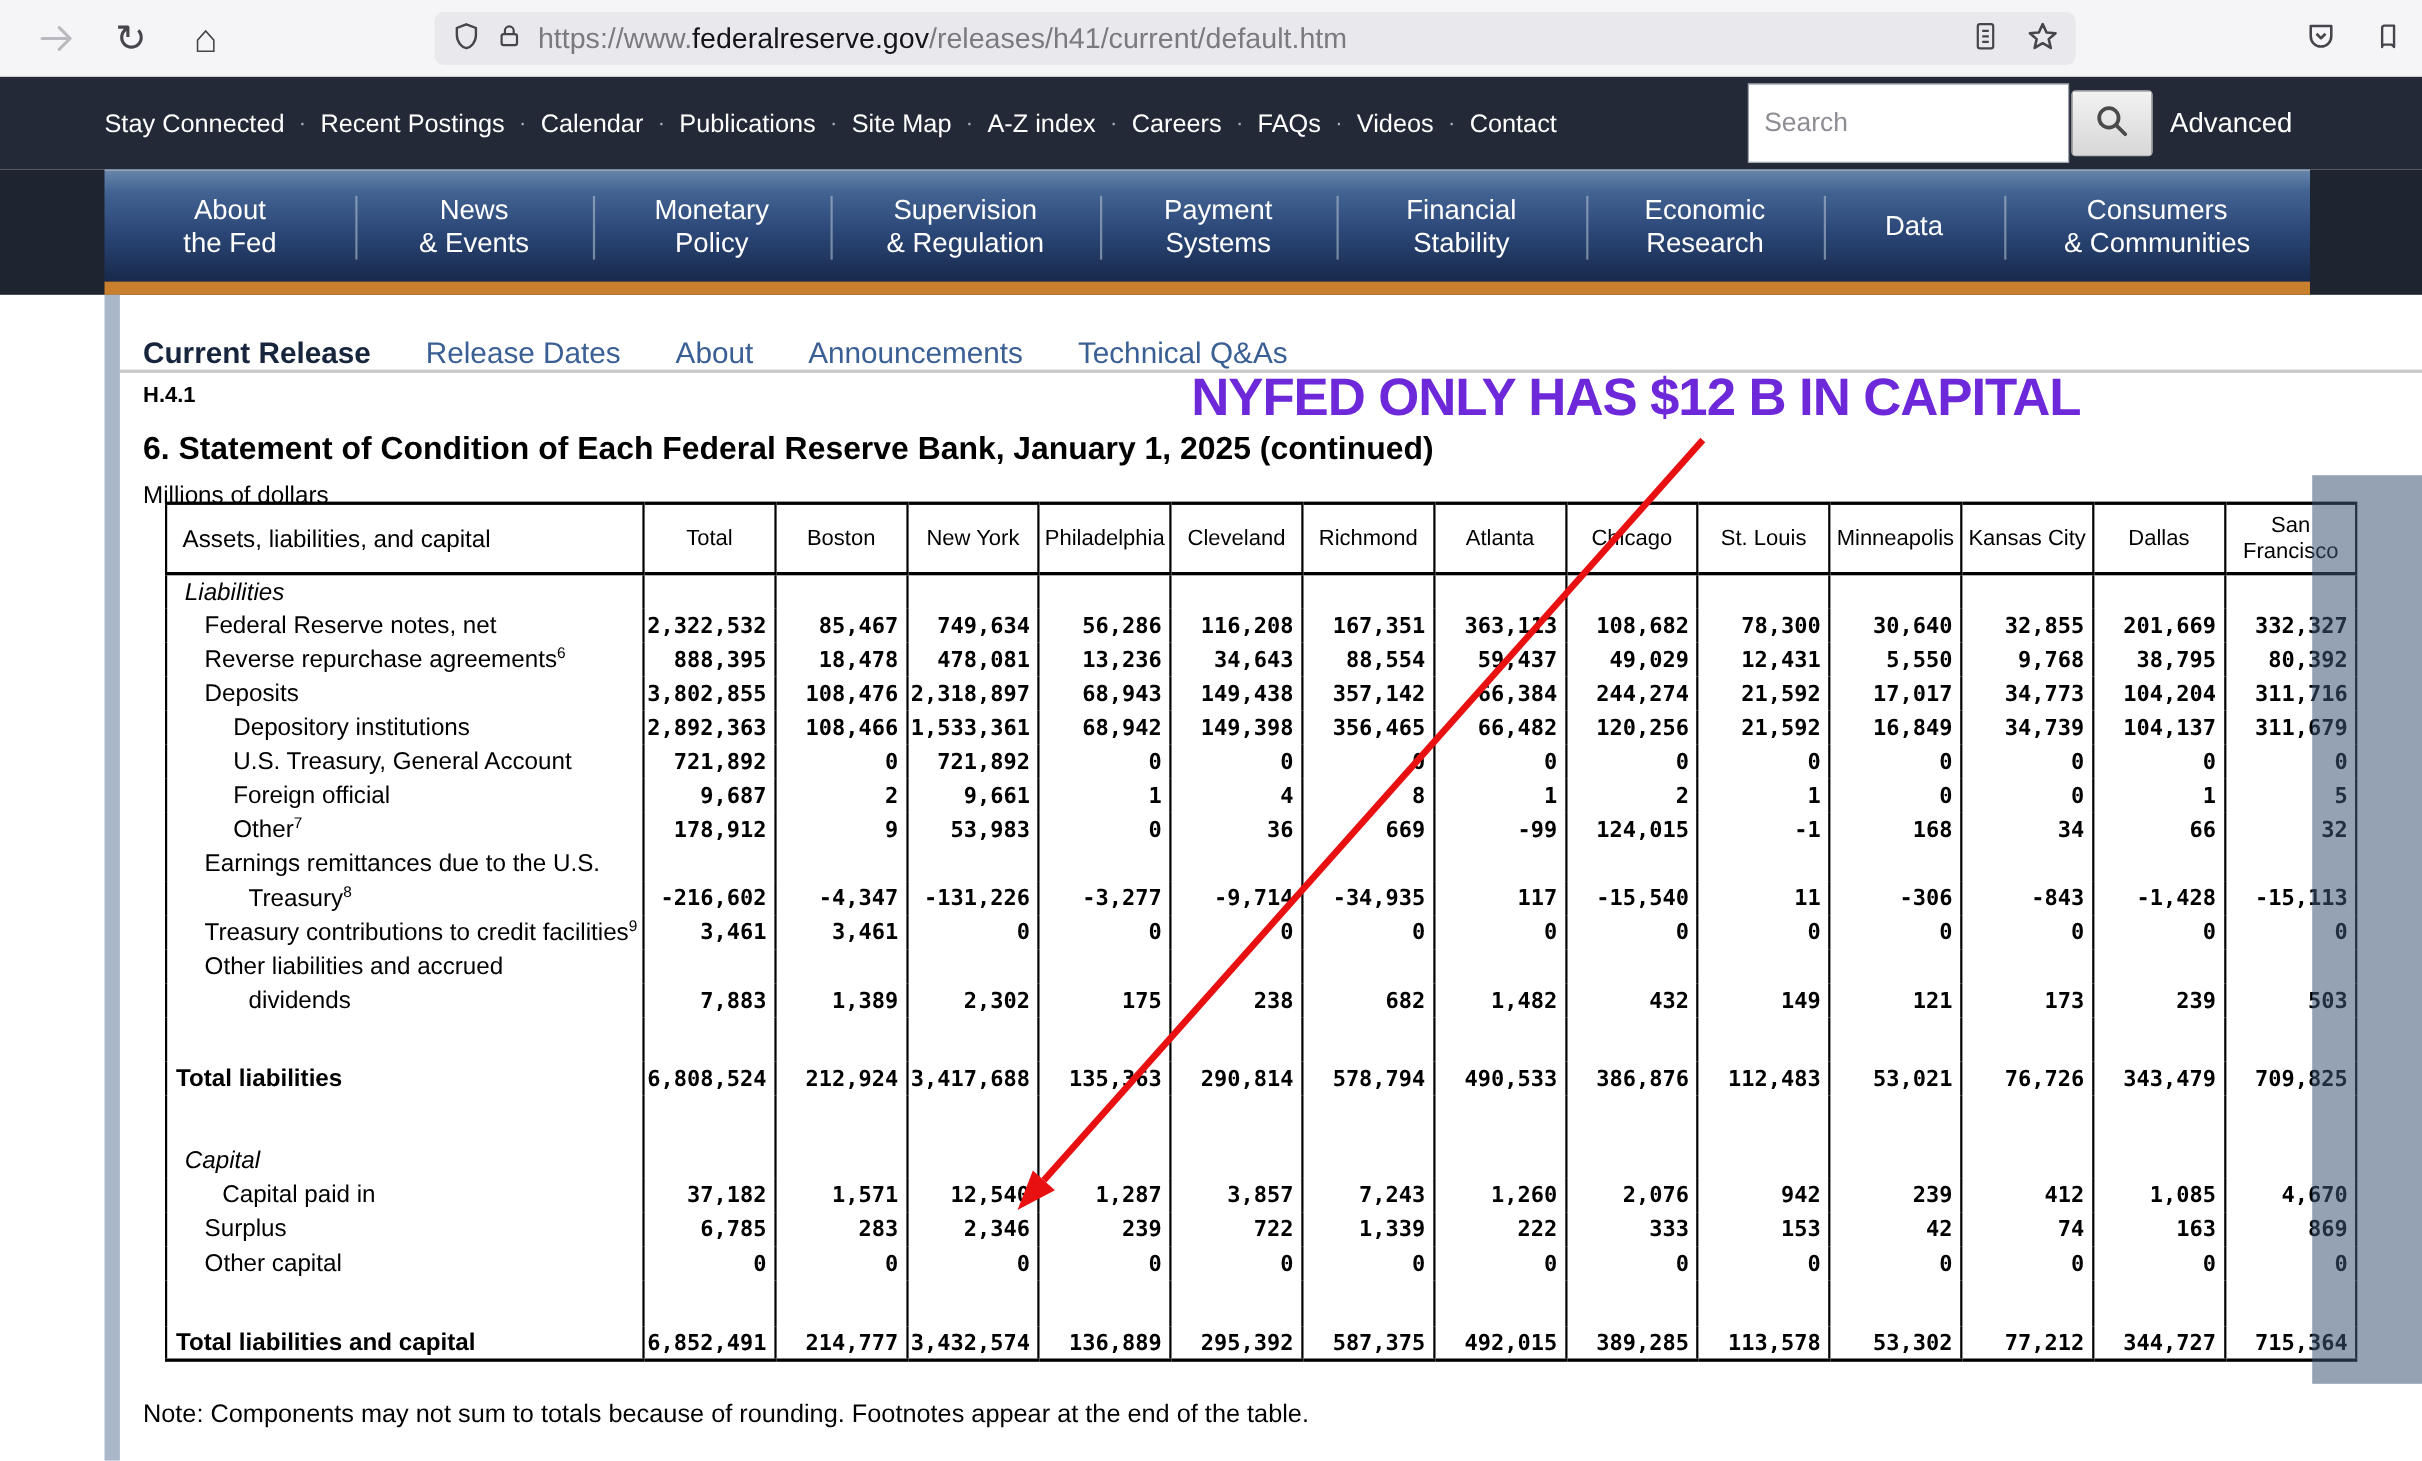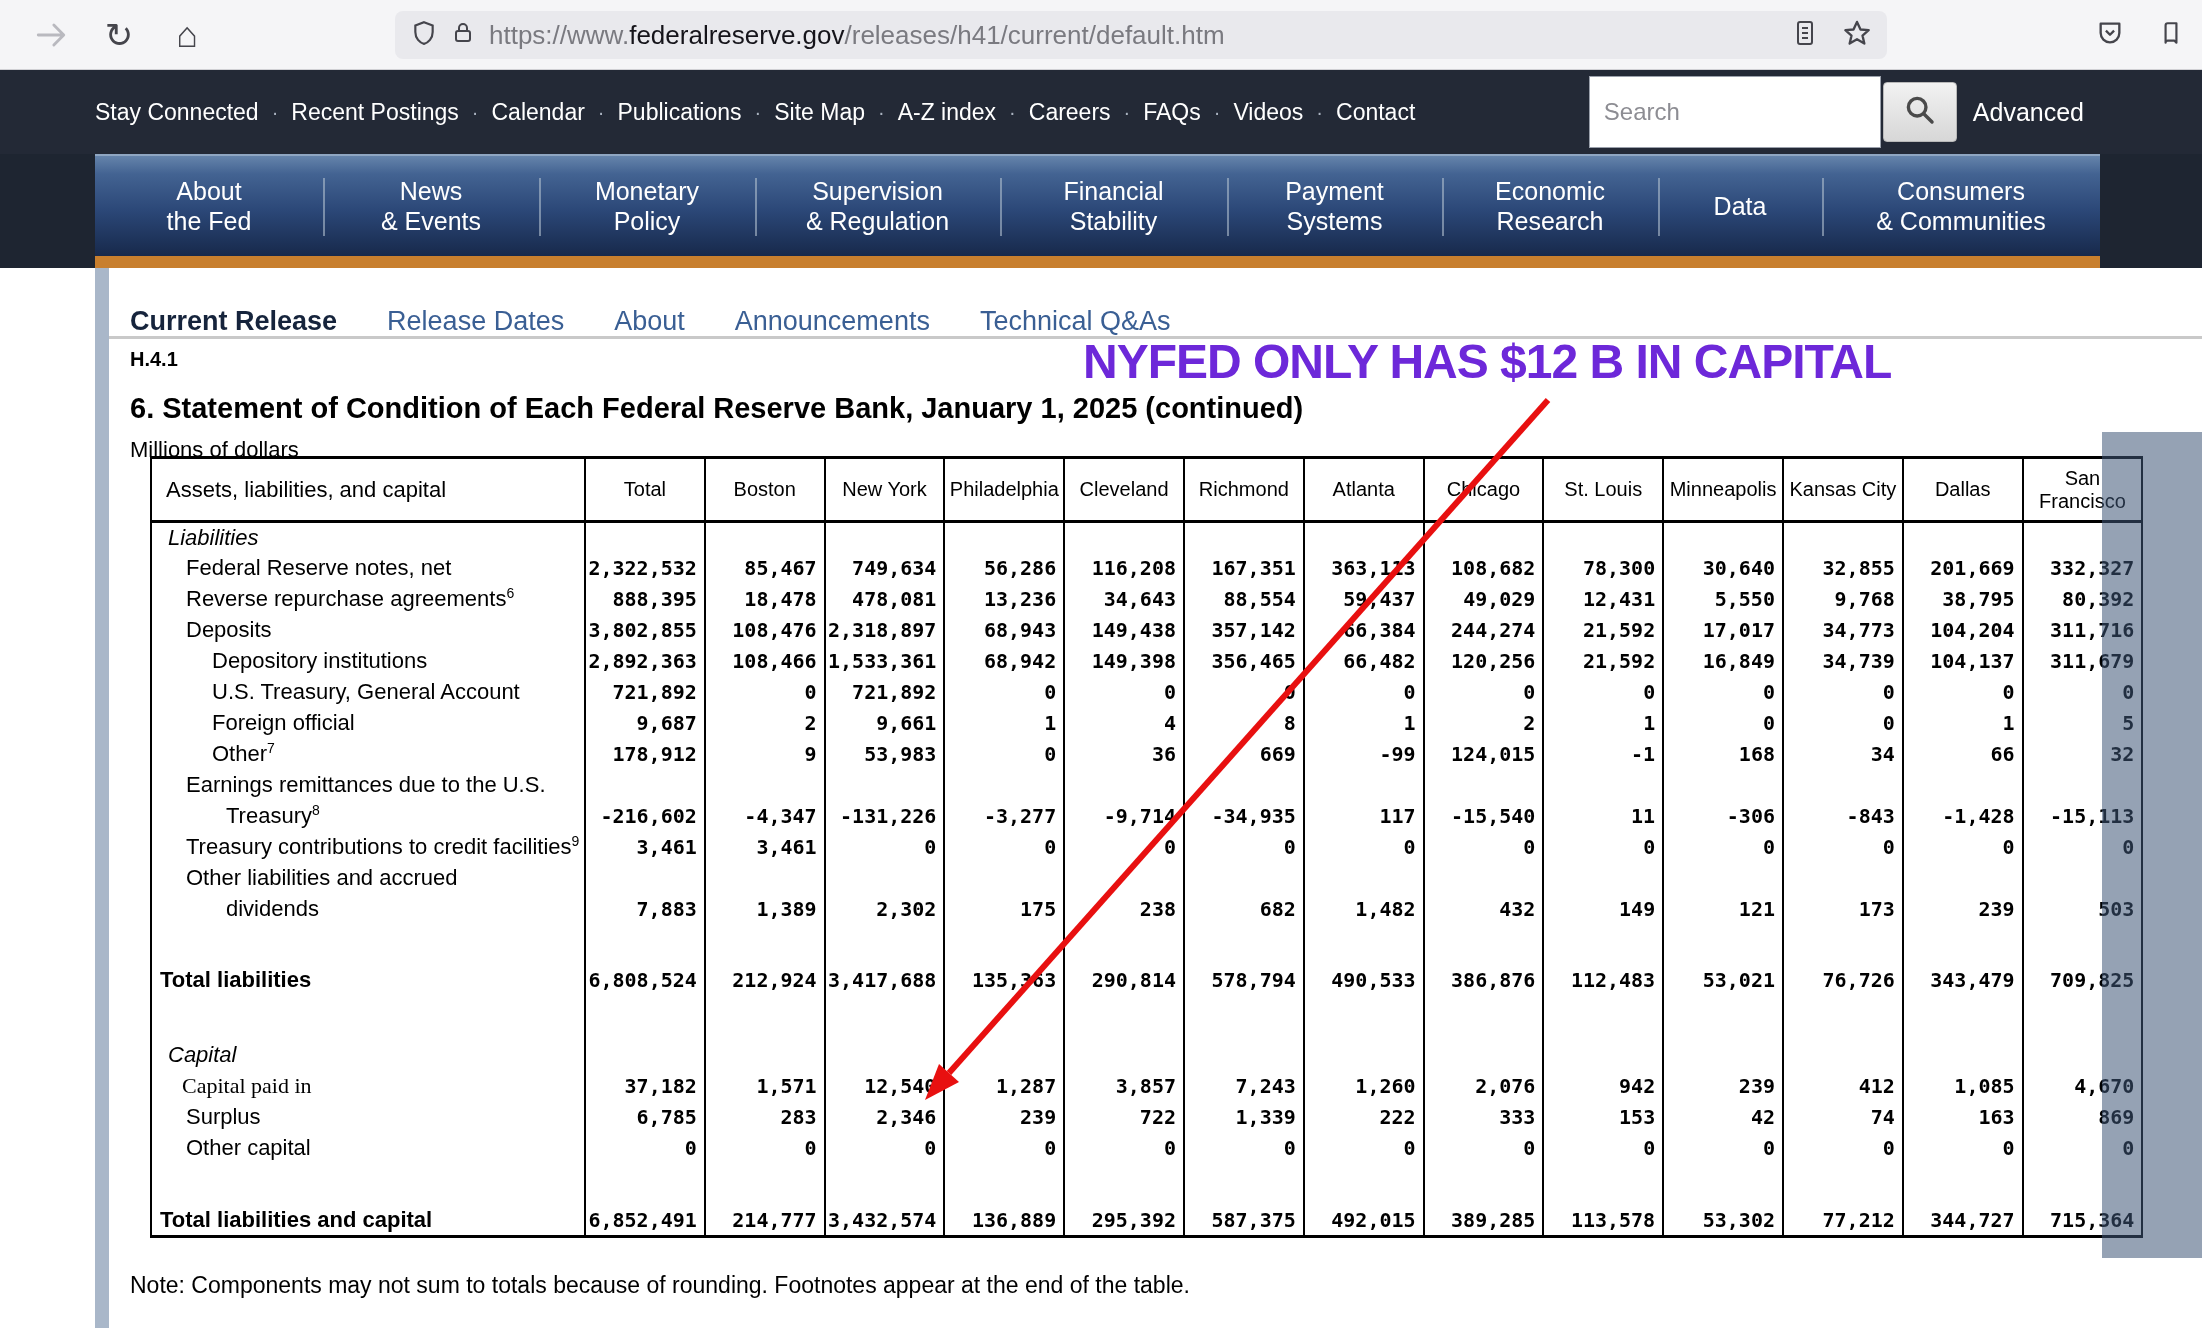--- a/index.html
+++ b/index.html
@@ -183,27 +183,27 @@
         <div>&amp; Events</div>
       </div>
       <div class="nav-item" style="flex-grow: 216; flex-basis: 0px;">
         <div>Monetary</div>
         <div>Policy</div>
       </div>
       <div class="nav-item" style="flex-grow: 245; flex-basis: 0px;">
         <div>Supervision</div>
         <div>&amp; Regulation</div>
       </div>
+      <div class="nav-item" style="flex-grow: 215; flex-basis: 0px;">
+        <div>Payment</div>
+        <div>Systems</div>
+      </div>
       <div class="nav-item" style="flex-grow: 227; flex-basis: 0px;">
         <div>Financial</div>
         <div>Stability</div>
-      </div>
-      <div class="nav-item" style="flex-grow: 215; flex-basis: 0px;">
-        <div>Payment</div>
-        <div>Systems</div>
       </div>
       <div class="nav-item" style="flex-grow: 216; flex-basis: 0px; border-radius: 28px;">
         <div>Economic</div>
         <div>Research</div>
       </div>
       <div class="nav-item" style="flex-grow: 164; flex-basis: 0px;">
         <div>Data</div>
       </div>
       <div class="nav-item" style="flex-grow: 278; flex-basis: 0px;">
         <div>Consumers</div>
@@ -531,21 +531,21 @@
         <td class="num"></td>
         <td class="num"></td>
         <td class="num"></td>
         <td class="num"></td>
         <td class="num"></td>
         <td class="num"></td>
         <td class="num"></td>
         <td class="num"></td>
       </tr>
       <tr class="vrow">
-        <td class="lbl" style="padding-left: 30px; font-family: Liberation Serif, serif;">Capital paid in</td>
+        <td class="lbl" style="padding-left: 50px;">Capital paid in</td>
         <td class="num">37,182</td>
         <td class="num">1,571</td>
         <td class="num">12,540</td>
         <td class="num">1,287</td>
         <td class="num">3,857</td>
         <td class="num">7,243</td>
         <td class="num">1,260</td>
         <td class="num">2,076</td>
         <td class="num">942</td>
         <td class="num">239</td>

